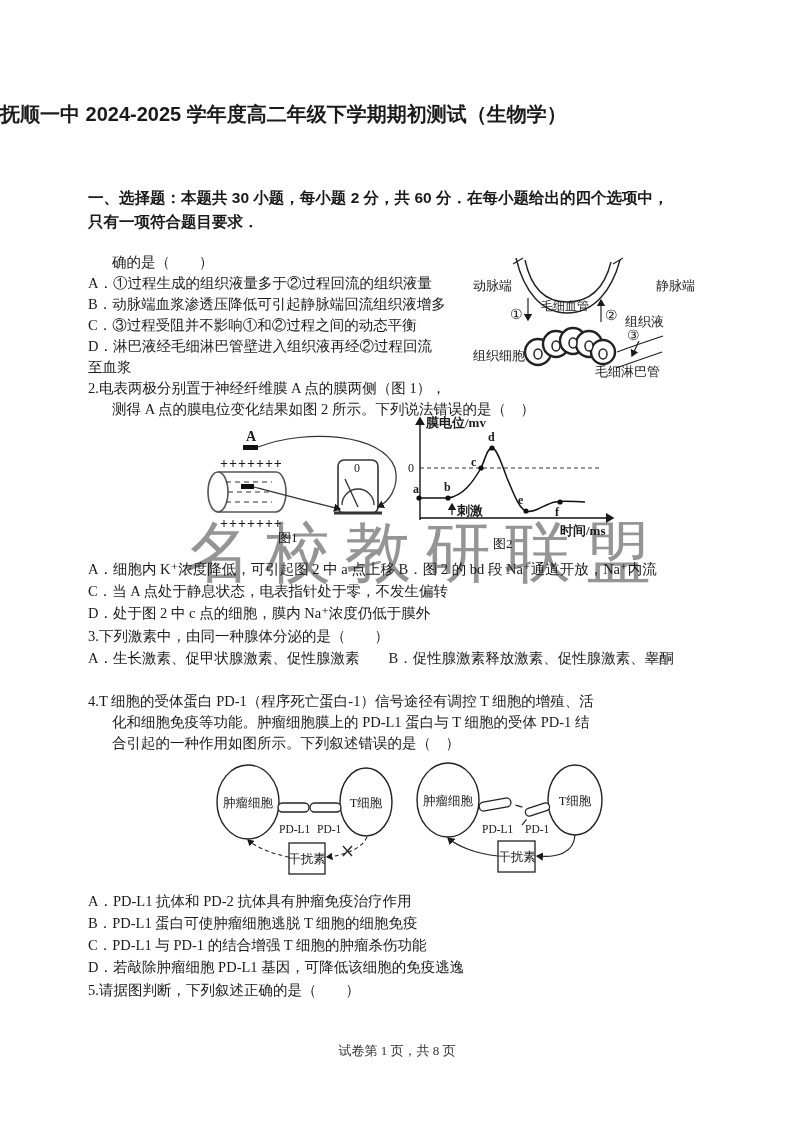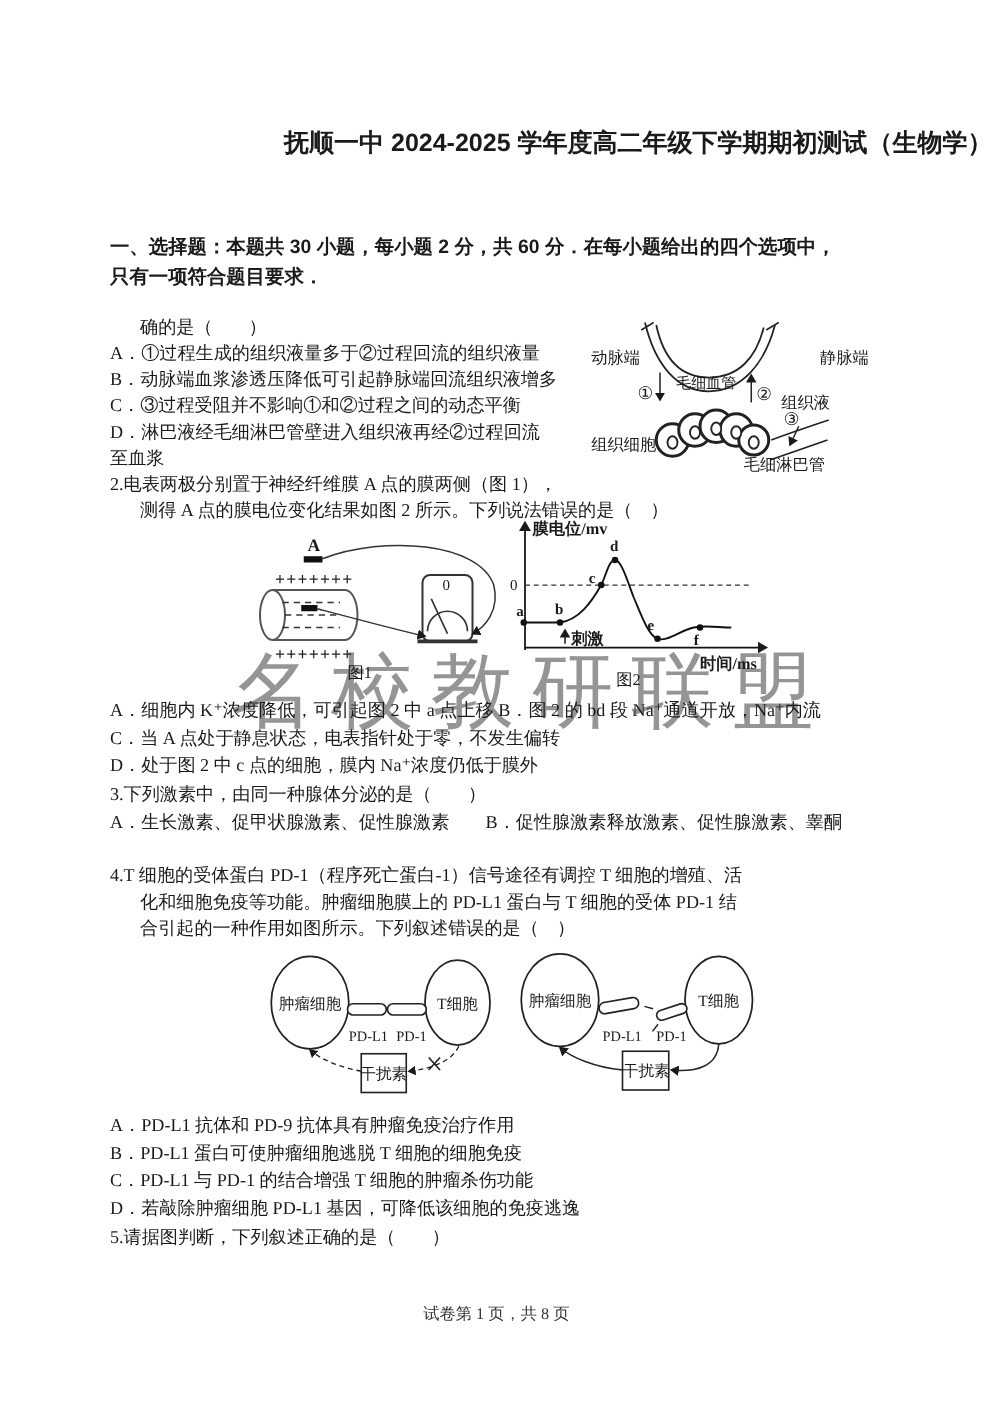--- a/index.html
+++ b/index.html
@@ -4,21 +4,21 @@
 <style>
   html,body{margin:0;padding:0;background:#ffffff;}
   #page{
     position:relative;width:794px;height:1123px;background:#ffffff;
     font-family:"Liberation Serif","DejaVu Serif",serif;
     color:#1a1a1a;overflow:hidden;
   }
   .abs{position:absolute;white-space:nowrap;}
   .t{font-size:14.5px;line-height:20px;}
   .title{
-    width:794px;text-align:right;font-family:"Liberation Sans","DejaVu Sans",sans-serif;
+    width:794px;text-align:left;font-family:"Liberation Sans","DejaVu Sans",sans-serif;
     font-weight:bold;font-size:20px;
   }
   .sect{
     font-family:"Liberation Sans","DejaVu Sans",sans-serif;
     font-weight:bold;font-size:15.5px;line-height:23px;
   }
   .footer{width:794px;text-align:center;font-size:13px;color:#333;}
   .watermark{
     font-size:66px;letter-spacing:14px;color:#404040;opacity:.55;
     font-family:"Liberation Sans","DejaVu Sans",sans-serif;z-index:0;
@@ -206,21 +206,21 @@
       </g>
       <text x="297" y="80" font-size="11.5">PD-L1</text>
       <text x="340" y="80" font-size="11.5">PD-1</text>
       <rect x="313" y="88" width="37" height="31" fill="none" stroke="#222" stroke-width="1.3"></rect>
       <text x="332" y="108" font-size="12.5" text-anchor="middle">干扰素</text>
       <path d="M390,82 C389,100 372,105 352,103" fill="none" stroke="#222" stroke-width="1.2" marker-end="url(#ar4)"></path>
       <path d="M313,103 C291,101 272,93 263,85" fill="none" stroke="#222" stroke-width="1.2" marker-end="url(#ar4)"></path>
     </g>
   </svg>
 
-  <div class="abs t fg" style="left:88px;top:891px;">A．PD-L1 抗体和 PD-9 抗体具有肿瘤免疫治疗作用</div>
+  <div class="abs t fg" style="left:88px;top:891px;">A．PD-L1 抗体和 PD-2 抗体具有肿瘤免疫治疗作用</div>
   <div class="abs t fg" style="left:88px;top:913px;">B．PD-L1 蛋白可使肿瘤细胞逃脱 T 细胞的细胞免疫</div>
   <div class="abs t fg" style="left:88px;top:935px;">C．PD-L1 与 PD-1 的结合增强 T 细胞的肿瘤杀伤功能</div>
   <div class="abs t fg" style="left:88px;top:957px;">D．若敲除肿瘤细胞 PD-L1 基因，可降低该细胞的免疫逃逸</div>
 
   <div class="abs t fg" style="left:88px;top:980px;">5.请据图判断，下列叙述正确的是（　　）</div>
 
   <div class="abs footer fg" style="top:1042px;">试卷第 1 页，共 8 页</div>
 
 </div>
 

